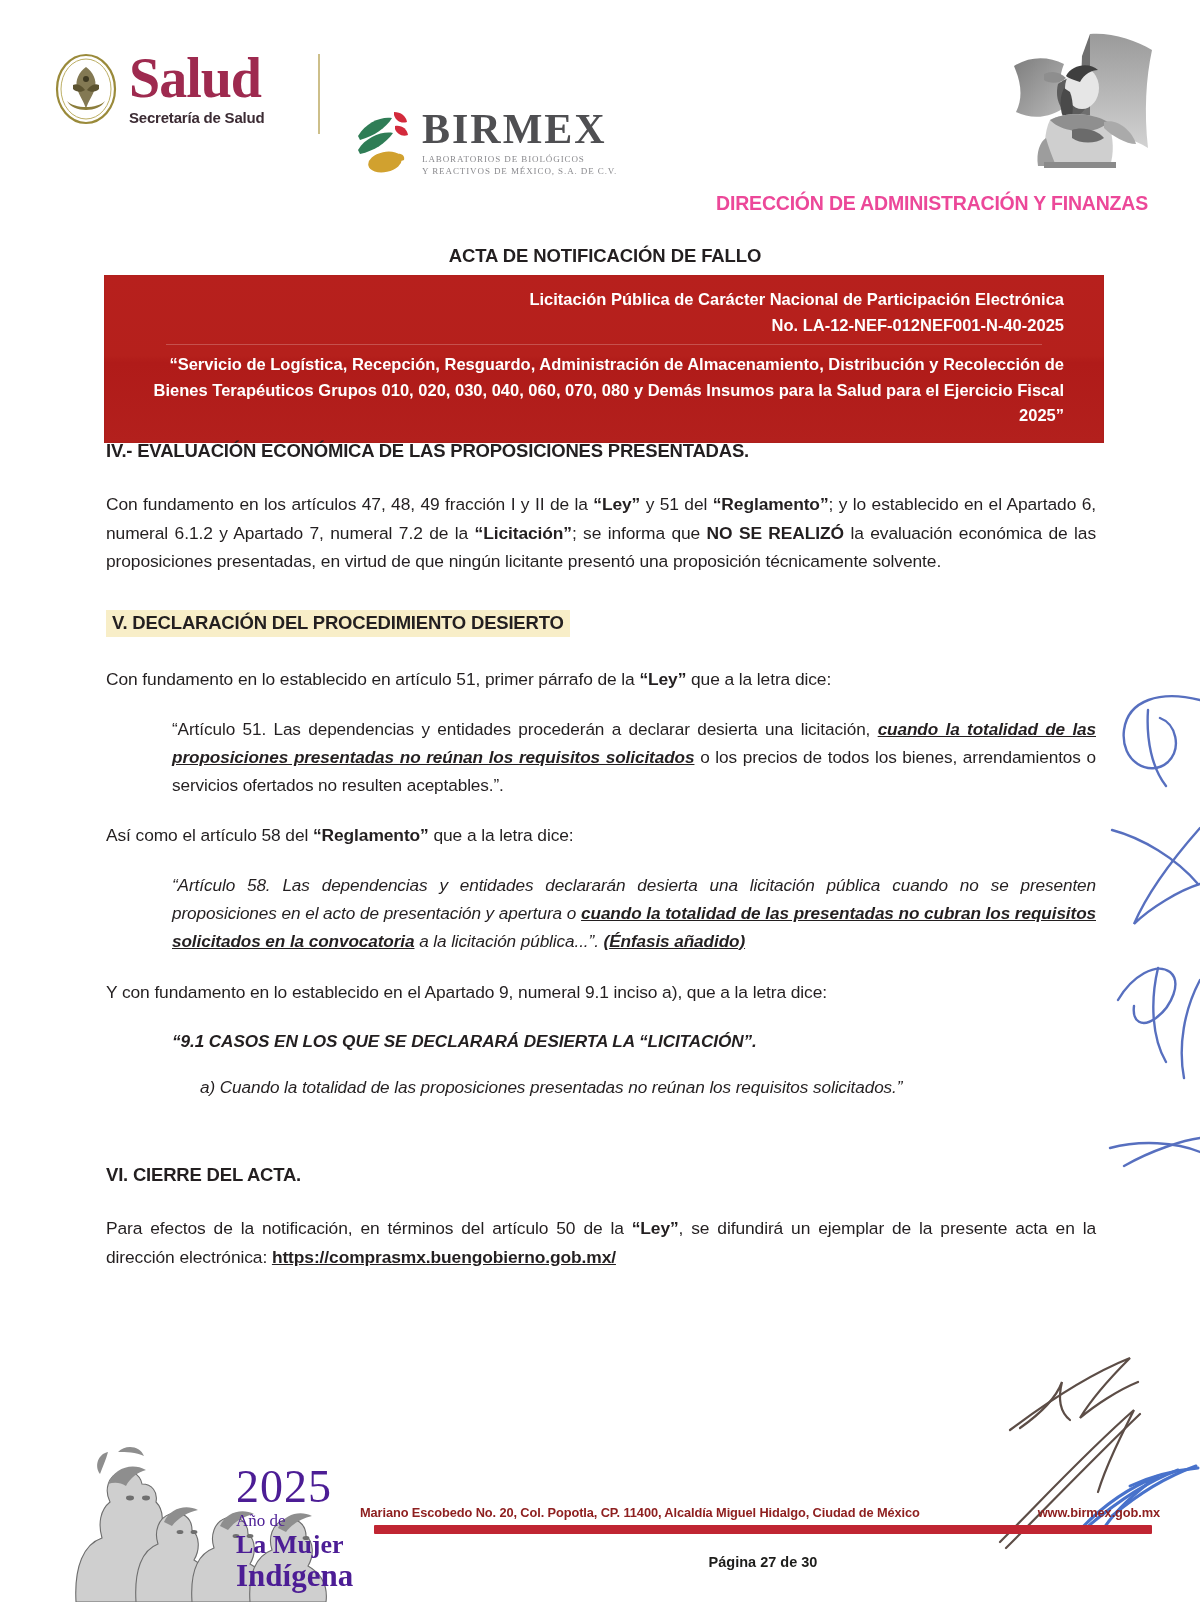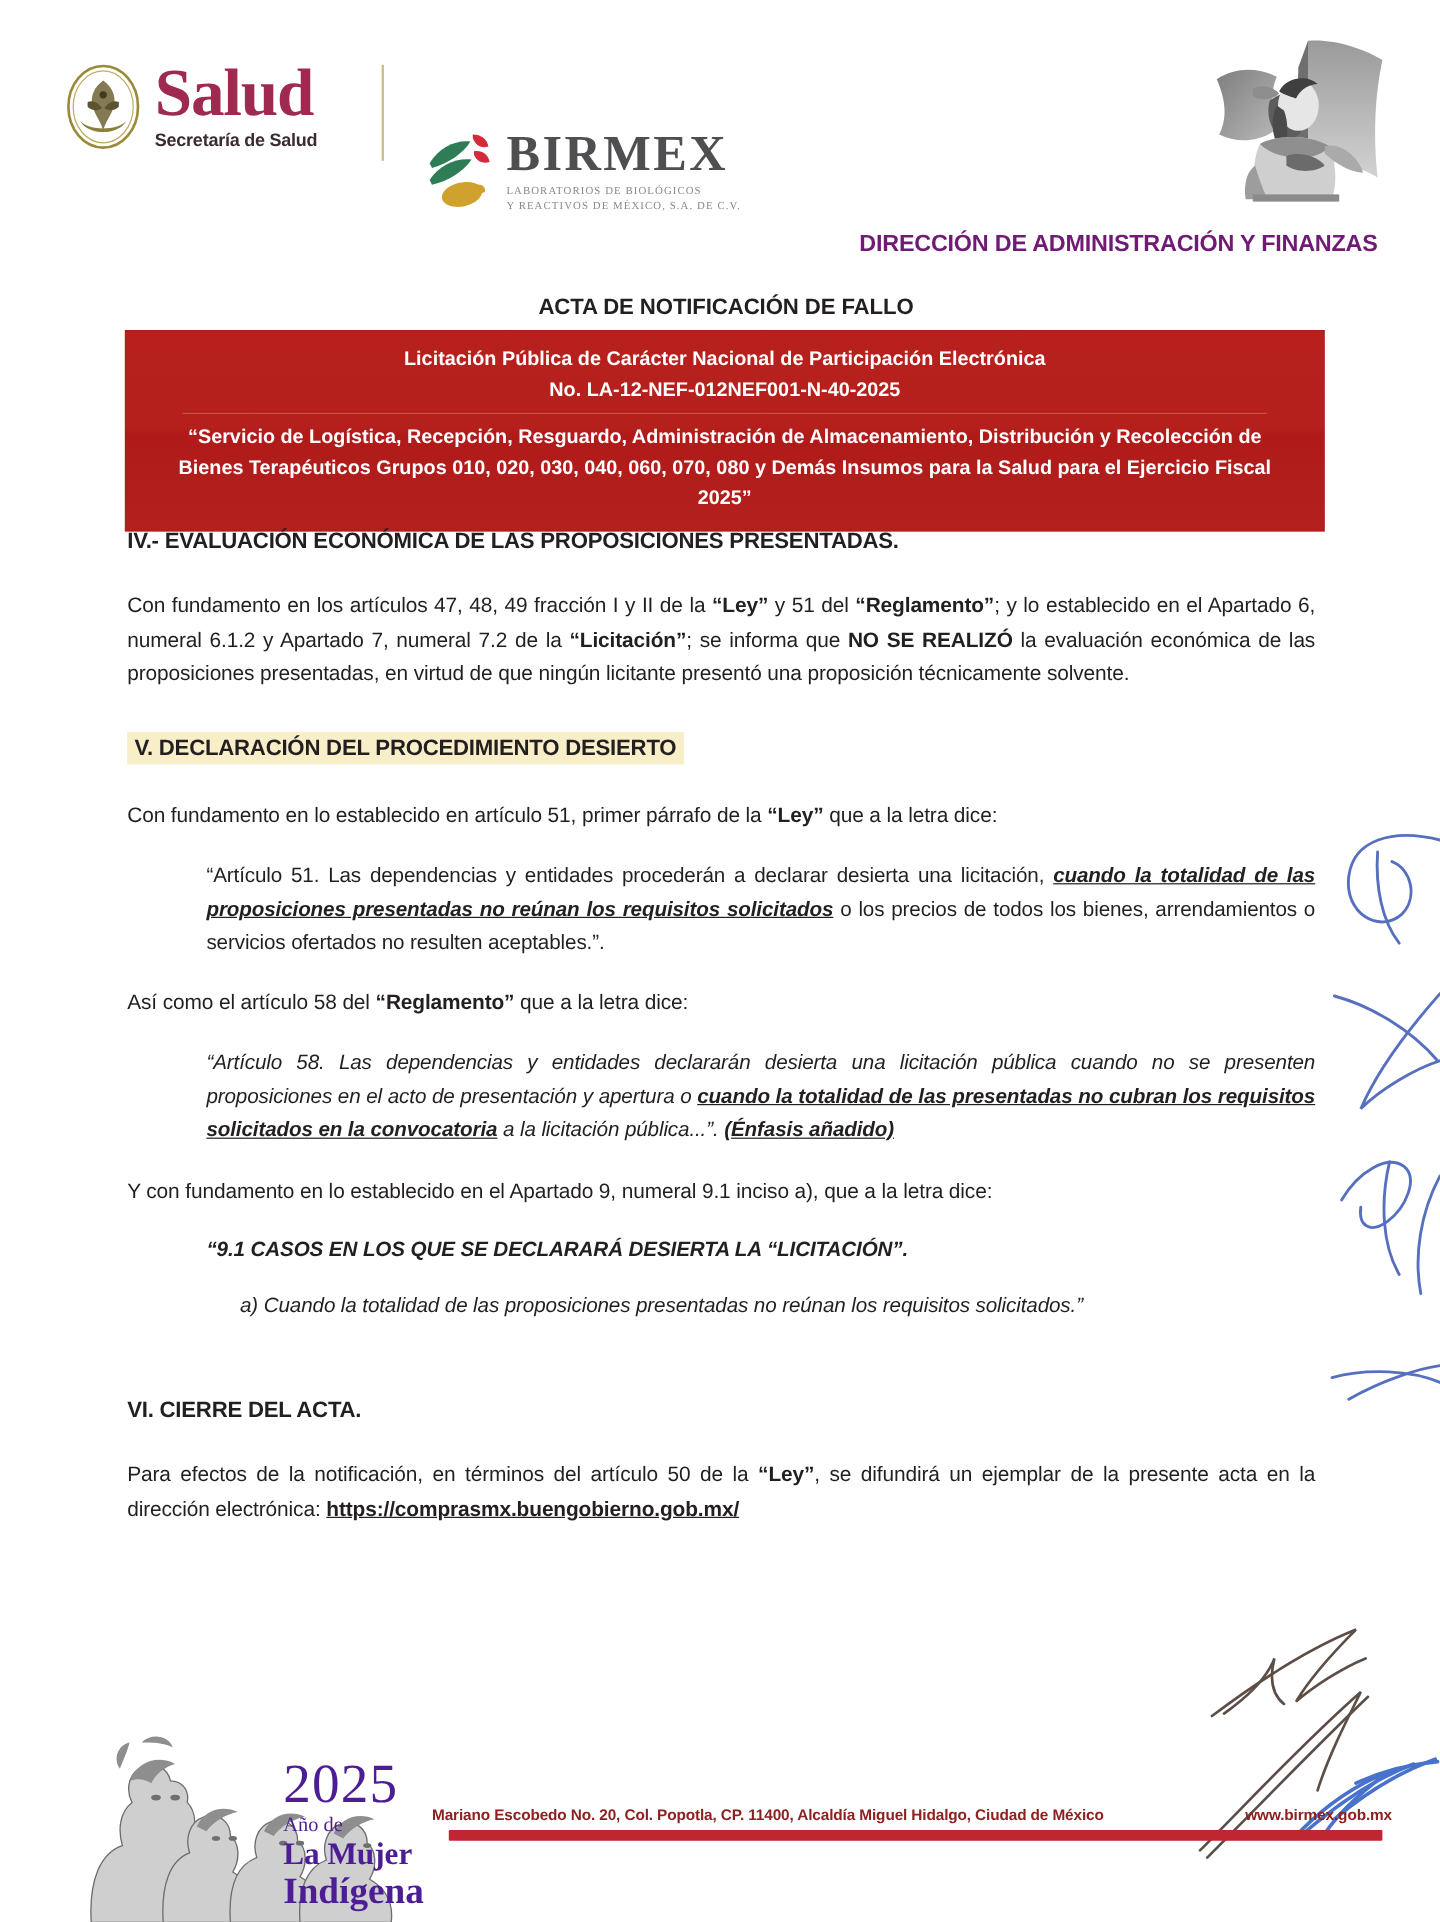--- a/index.html
+++ b/index.html
@@ -47,34 +47,34 @@
   .birmex-sub {
     font-size:9px; color:#8a8a8e; letter-spacing:0.9px; line-height:1.35; margin-top:3px;
     font-family:"Liberation Serif", serif;
   }
 
   .flag-image { position:absolute; right:38px; top:26px; width:176px; height:152px; }
 
   
   .dir-title {
     position:absolute; right:52px; top:192px;
-    font-size:19.5px; font-weight:700; letter-spacing:-0.2px; color:#701a75;
+    font-size:19.5px; font-weight:700; letter-spacing:-0.2px; color:#ec4899;
   }
   .acta-title {
     position:absolute; left:0; right:0; top:245px;
     text-align:center; font-size:18.5px; font-weight:700; letter-spacing:-0.1px;
     padding-left:10px;
   }
 
   
   .red-banner {
     position:absolute; left:104px; top:275px; width:1000px;
     background:linear-gradient(180deg,#b7201d 0%, #b5201c 48%, #b01b19 52%, #b3201d 100%);
-    color:#ffffff; text-align:center;
-    padding:12px 26px 14px;
+    color:#ffffff; text-align:right;
+    padding:12px 40px 14px;
     font-weight:700; font-size:16.5px; line-height:1.55;
     box-shadow:inset 0 0 2px rgba(0,0,0,.12);
   }
   .banner-sep { height:1px; background:rgba(255,255,255,.22); margin:6px 22px 7px; }
 
   
   .content { position:absolute; left:0; top:440px; width:1200px; }
   .sec-head {
     margin:0 0 0 106px; font-size:18.5px; font-weight:700; letter-spacing:-0.2px;
     display:inline-block;
@@ -361,15 +361,16 @@
       <div class="ind">Indígena</div>
     </div>
 
     <div class="addr-line">
       <span>Mariano Escobedo No. 20, Col. Popotla, CP. 11400, Alcaldía Miguel Hidalgo, Ciudad de México</span>
       <span>www.birmex.gob.mx</span>
     </div>
 
     <div class="red-bar"></div>
 
+    <div class="page-num">Página 27 de 30</div>
   </div>
 
 </div>
 
 </body></html>

